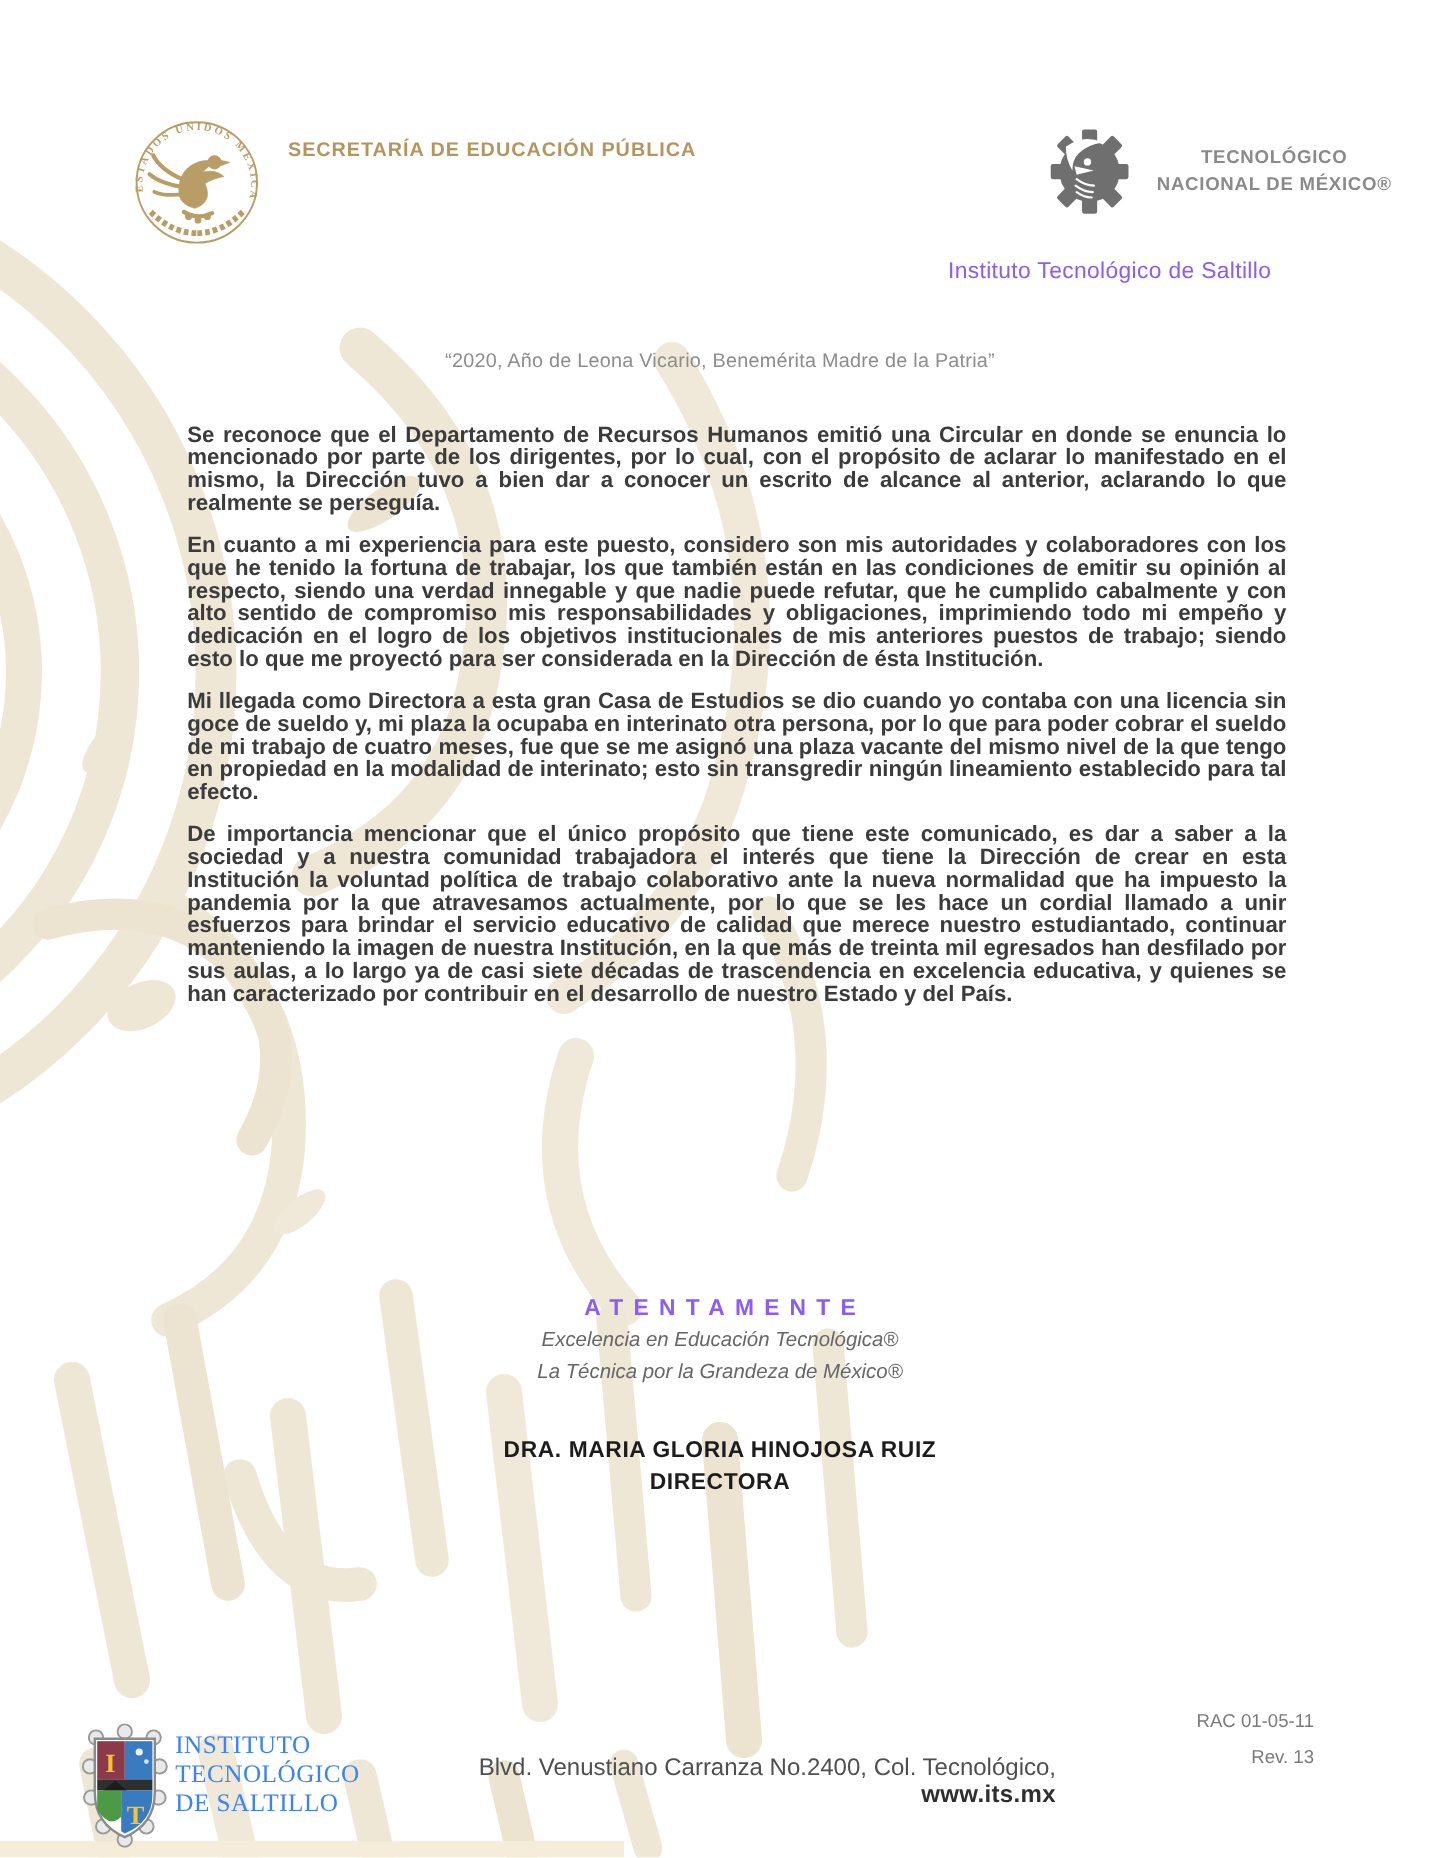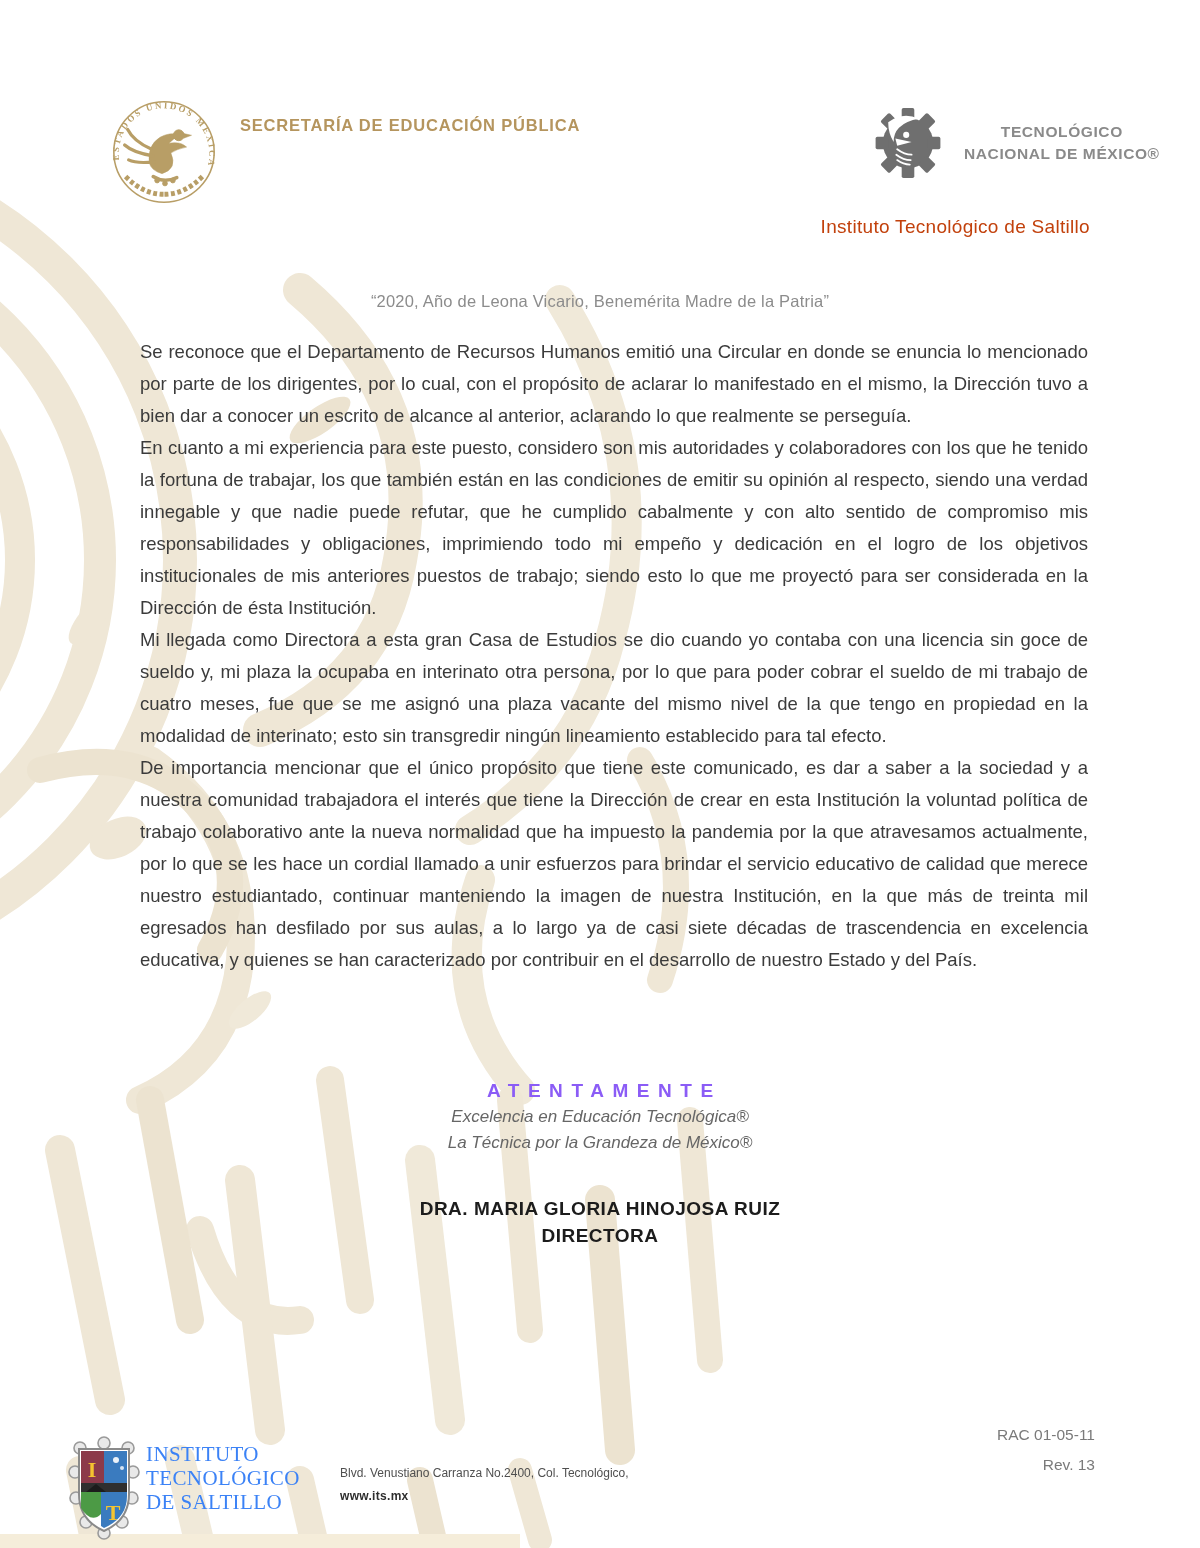--- a/index.html
+++ b/index.html
@@ -26,33 +26,33 @@
     margin-top:10px;font-weight:bold;font-size:16.5px;
     letter-spacing:0.8px;color:#b5955e;
   }
   .tecnm{left:872px;top:100px;display:flex;align-items:center;}
   .tecnm-text{
     margin-left:20px;font-weight:bold;font-size:15.5px;line-height:1.45;
     color:#8a8a8a;letter-spacing:0.6px;text-align:center;
     font-family:"Liberation Sans", sans-serif;
   }
   .institute-name{
-    left:790px;top:216px;width:300px;text-align:right;
-    font-size:19px;color:#c2410c;letter-spacing:0.3px;
+    left:790px;top:216px;width:300px;text-align:left;
+    font-size:19px;color:#8b5cf6;letter-spacing:0.3px;
   }
 
   
   .year-legend{
     left:0;top:292px;width:100%;text-align:center;
     font-size:16.5px;color:#8c8c8c;letter-spacing:0.2px;
   }
   .body-text{left:140px;top:336px;width:948px;}
   .body-text p{
-    margin:0;text-align:justify;
-    font-size:18.5px;line-height:32px;color:#3b3b3b;
+    margin:16px;text-align:justify;
+    font-size:18.5px;line-height:19px;color:#3b3b3b;font-weight:bold;
   }
   .closing{left:0;top:1080px;width:100%;text-align:center;}
   .salutation{
     font-weight:bold;font-size:19px;color:#8b5cf6;
     letter-spacing:0.45em;text-indent:0.45em;
   }
   .motto{
     font-style:italic;font-size:17px;color:#666666;
     line-height:23px;margin-top:3px;
   }
@@ -61,22 +61,22 @@
   .sig-title{font-weight:bold;font-size:19px;color:#1c1c1c;letter-spacing:0.5px;margin-top:5px;}
 
   
   .footer-crest{left:66px;top:1436px;}
   .footer-institute{
     left:146px;top:1442px;
     font-family:"Liberation Serif", serif;
     font-size:21px;line-height:24px;color:#3b82f6;letter-spacing:0.4px;
   }
   .footer-address{
-    left:340px;top:1462px;width:540px;text-align:left;
-    font-size:12px;line-height:23px;color:#4f4f4f;
+    left:340px;top:1462px;width:540px;text-align:right;
+    font-size:20px;line-height:23px;color:#4f4f4f;
   }
   .footer-website{font-weight:bold;color:#2e2e2e;letter-spacing:0.3px;}
   .footer-meta{
     left:975px;top:1420px;width:120px;text-align:right;
     font-size:15.5px;color:#7a7a7a;line-height:30px;
   }
 </style>
 </head>
 <body>
 

